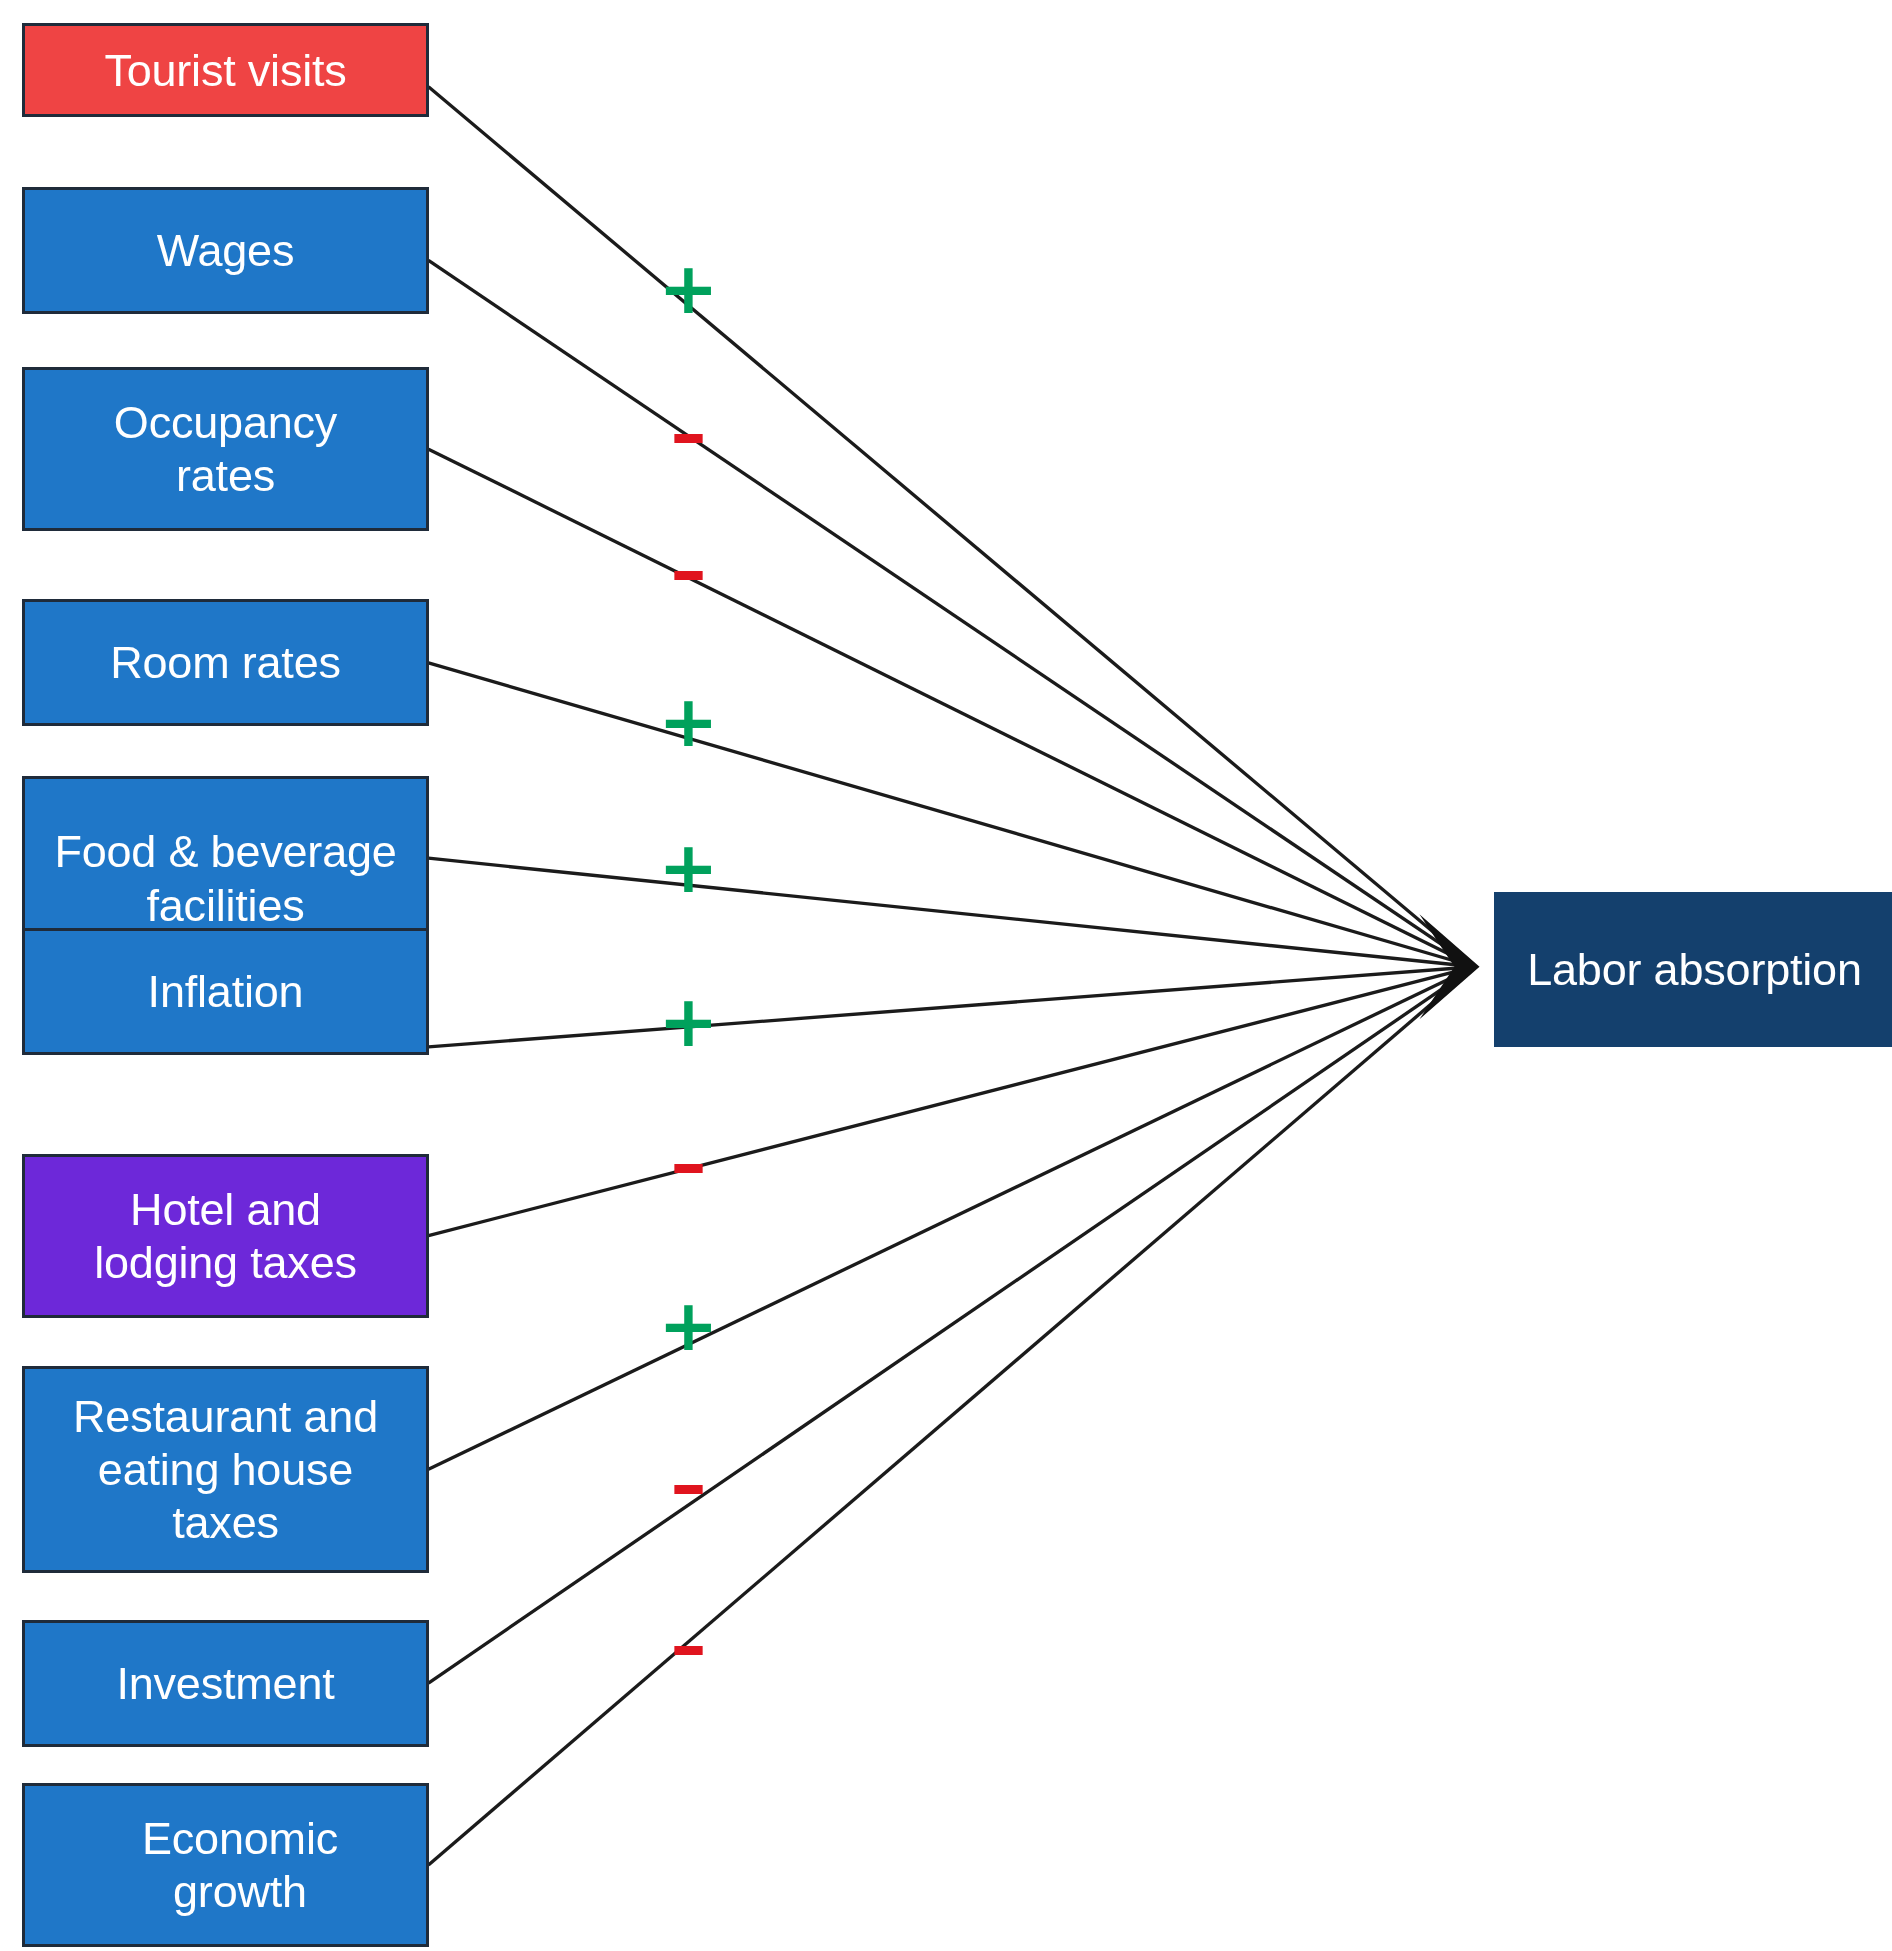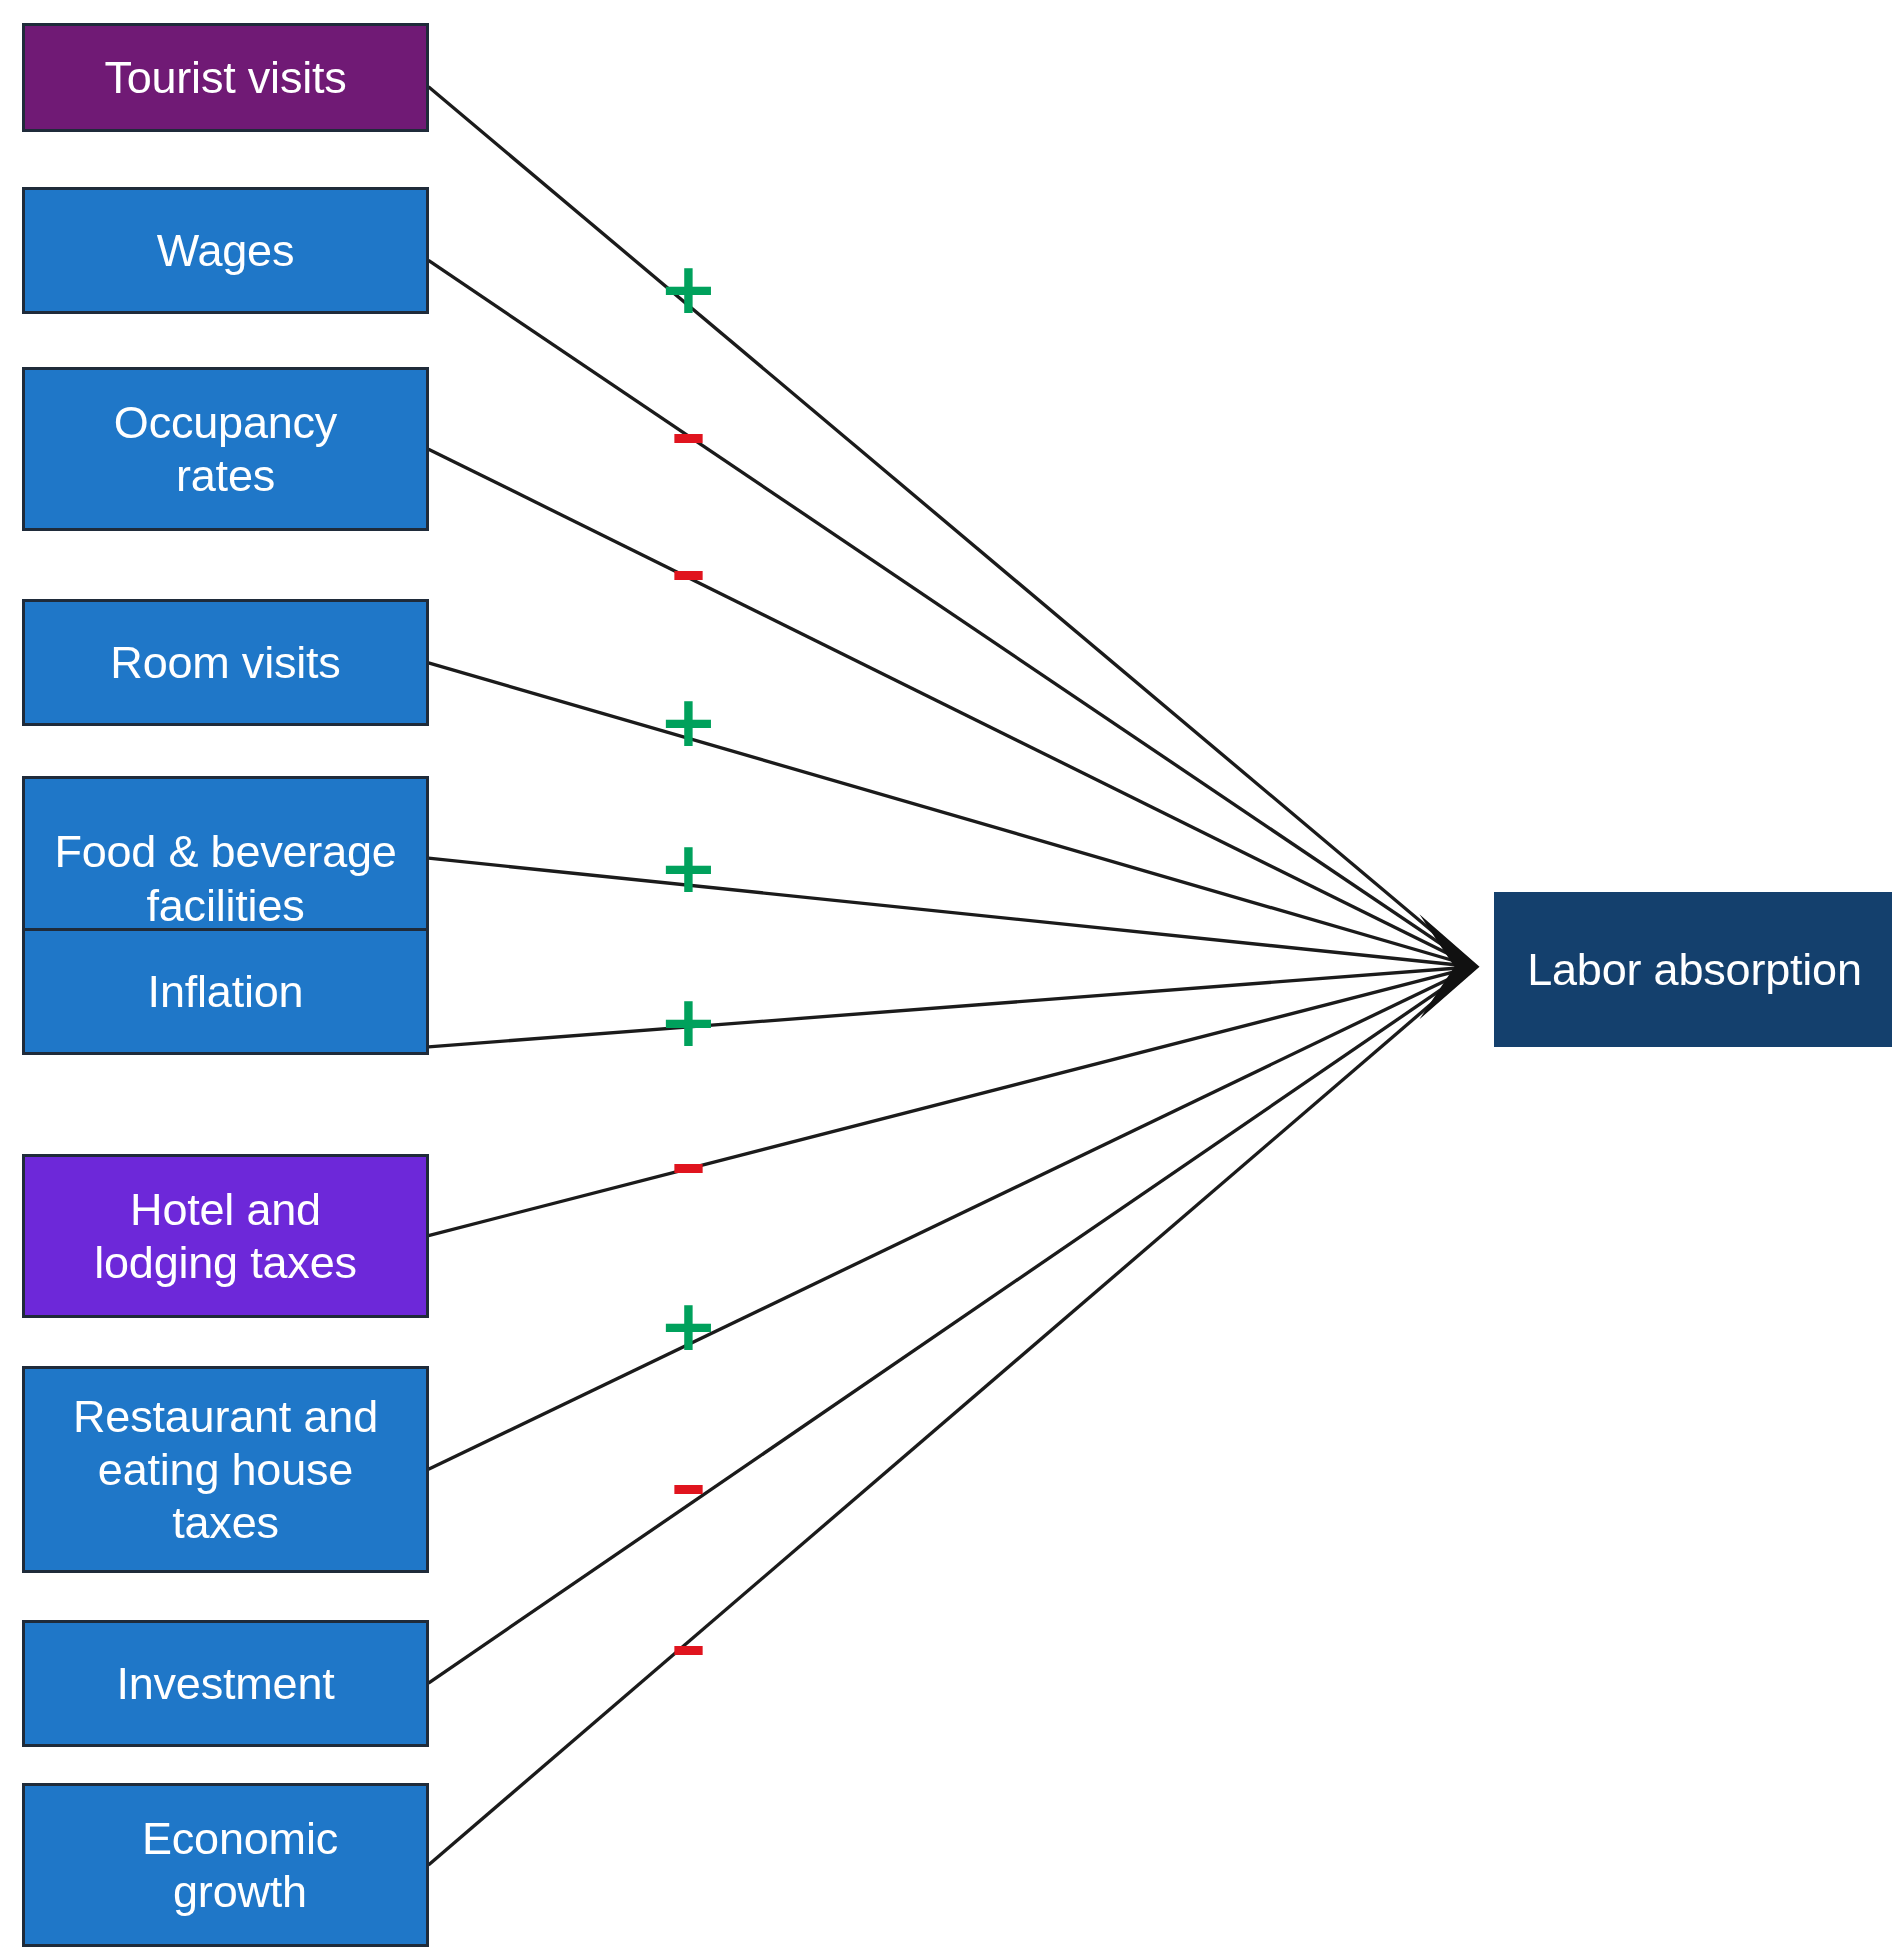--- a/index.html
+++ b/index.html
@@ -83,25 +83,25 @@
         <line x1="513" y1="1254" x2="1766" y2="1158"></line>
         <line x1="513" y1="1480" x2="1766" y2="1158"></line>
         <line x1="513" y1="1760" x2="1766" y2="1158"></line>
         <line x1="513" y1="2016" x2="1766" y2="1158"></line>
         <line x1="513" y1="2234" x2="1766" y2="1158"></line>
       </g>
     <polygon id="arrow-head" fill="#111111" points="1700,1095 1772,1158 1700,1221 1742,1158"></polygon>
   </svg>
 
   <div id="nodes-layer">
-      <div class="node factor" style="left: 22px; top: 23.4px; width: 407px; height: 109px; background: #701a75; border-color: rgb(31, 43, 58);"><span>Tourist visits</span></div>
+      <div class="node factor" style="left: 22px; top: 23.4px; width: 407px; height: 94px; background: #ef4444; border-color: rgb(31, 43, 58);"><span>Tourist visits</span></div>
       <div class="node factor" style="left: 22px; top: 187px; width: 407px; height: 127px; background: rgb(31, 119, 200); border-color: rgb(31, 43, 58);"><span>Wages</span></div>
       <div class="node factor" style="left: 22px; top: 367px; width: 407px; height: 164px; background: rgb(31, 119, 200); border-color: rgb(31, 43, 58);"><span>Occupancy
 rates</span></div>
-      <div class="node factor" style="left: 22px; top: 599px; width: 407px; height: 127px; background: rgb(31, 119, 200); border-color: rgb(31, 43, 58);"><span>Room visits</span></div>
+      <div class="node factor" style="left: 22px; top: 599px; width: 407px; height: 127px; background: rgb(31, 119, 200); border-color: rgb(31, 43, 58);"><span>Room rates</span></div>
       <div class="node factor" style="left: 22px; top: 776px; width: 407px; height: 205px; background: rgb(31, 119, 200); border-color: rgb(31, 43, 58);"><span>Food &amp; beverage
 facilities</span></div>
       <div class="node factor" style="left: 22px; top: 928px; width: 407px; height: 127px; background: rgb(31, 119, 200); border-color: rgb(31, 43, 58);"><span>Inflation</span></div>
       <div class="node factor" style="left: 22px; top: 1154px; width: 407px; height: 164px; background: #6d28d9; border-color: rgb(31, 43, 58);"><span>Hotel and
 lodging taxes</span></div>
       <div class="node factor" style="left: 22px; top: 1366px; width: 407px; height: 207px; background: rgb(31, 119, 200); border-color: rgb(31, 43, 58);"><span>Restaurant and
 eating house
 taxes</span></div>
       <div class="node factor" style="left: 22px; top: 1620px; width: 407px; height: 127px; background: rgb(31, 119, 200); border-color: rgb(31, 43, 58); text-align: center;"><span>Investment</span></div>
       <div class="node factor" style="left: 22px; top: 1783px; width: 407px; height: 164px; background: rgb(31, 119, 200); border-color: rgb(31, 43, 58); padding-left: 39px;"><span>Economic

